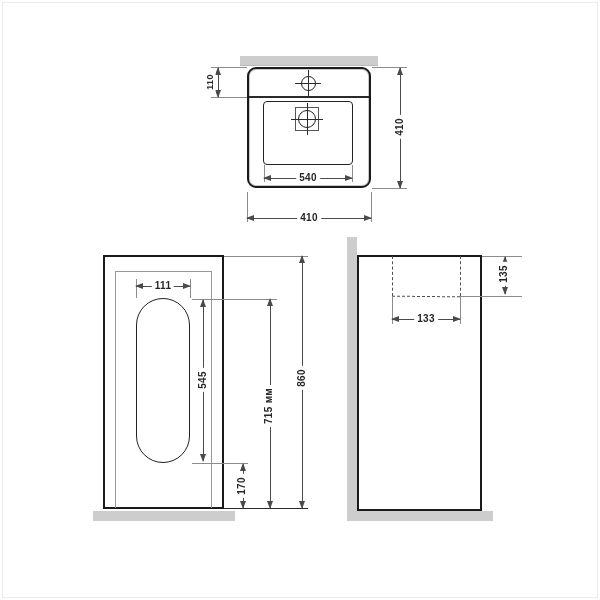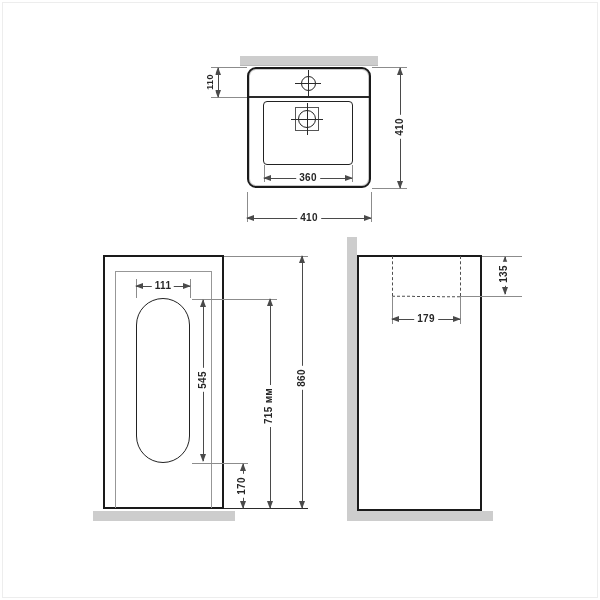--- a/index.html
+++ b/index.html
@@ -73,21 +73,21 @@
     <div class="lbl rot" style="left:210px;top:82px;font-size:9px;">110</div>
 
     <div class="h ext" style="left:372px;top:66.5px;width:35px;"></div>
     <div class="h ext" style="left:372px;top:187.5px;width:35px;"></div>
     <div class="dim-v" style="left:399.5px;top:68px;height:120px;"></div>
     <div class="lbl rot" style="left:400px;top:127px;">410</div>
 
     <div class="v ext" style="left:263.5px;top:165px;height:17px;"></div>
     <div class="v ext" style="left:352px;top:165px;height:17px;"></div>
     <div class="dim-h" style="left:264px;top:177.5px;width:88px;"></div>
-    <div class="lbl" style="left:308px;top:178px;">360</div>
+    <div class="lbl" style="left:308px;top:178px;">540</div>
 
     <div class="v ext" style="left:246.5px;top:192px;height:30px;"></div>
     <div class="v ext" style="left:370.5px;top:192px;height:30px;"></div>
     <div class="dim-h" style="left:247px;top:217.5px;width:124px;"></div>
     <div class="lbl" style="left:309px;top:218px;">410</div>
   </div>
 
   <div>
     <div class="abs" style="left:103px;top:255px;width:121px;height:254px;border:2px solid #1a1a1a;"></div>
     <div class="abs" style="left:115px;top:271px;width:97px;height:237px;border:1px solid #979797;border-bottom:none;"></div>
@@ -129,15 +129,15 @@
 
     <div class="h ext" style="left:482px;top:255.5px;width:40px;"></div>
     <div class="h ext" style="left:460px;top:295.5px;width:62px;"></div>
 
     <div class="dim-v" style="left:504.5px;top:257px;height:37px;"></div>
     <div class="lbl rot" style="left:504px;top:274px;">135</div>
 
     <div class="v ext" style="left:391.7px;top:296px;height:28px;"></div>
     <div class="v ext" style="left:459.5px;top:296px;height:28px;"></div>
     <div class="dim-h" style="left:392px;top:318.5px;width:68px;"></div>
-    <div class="lbl" style="left:426px;top:319px;">179</div>
+    <div class="lbl" style="left:426px;top:319px;">133</div>
   </div>
 </div>
 
 </body></html>

